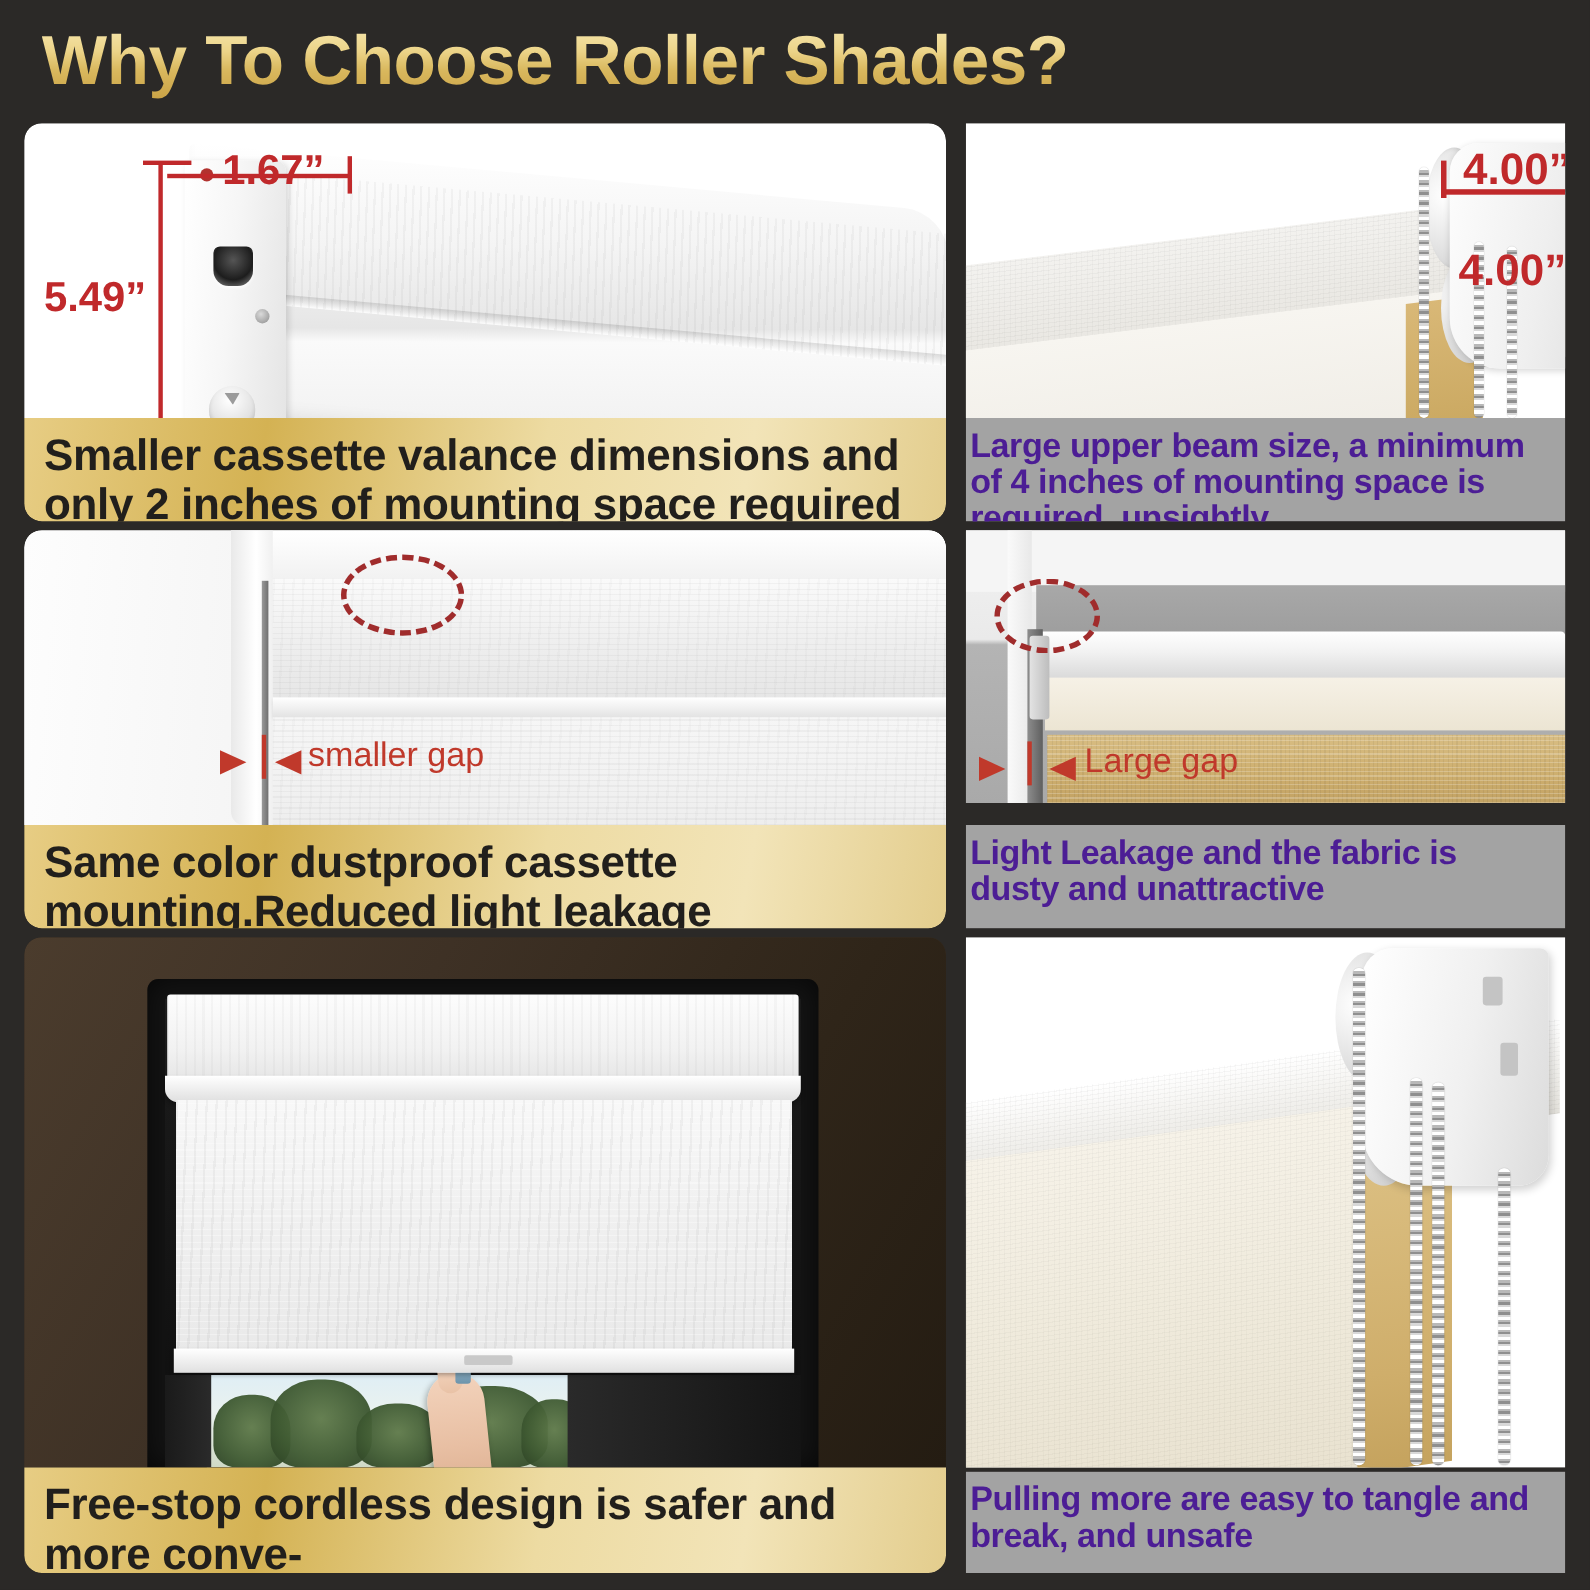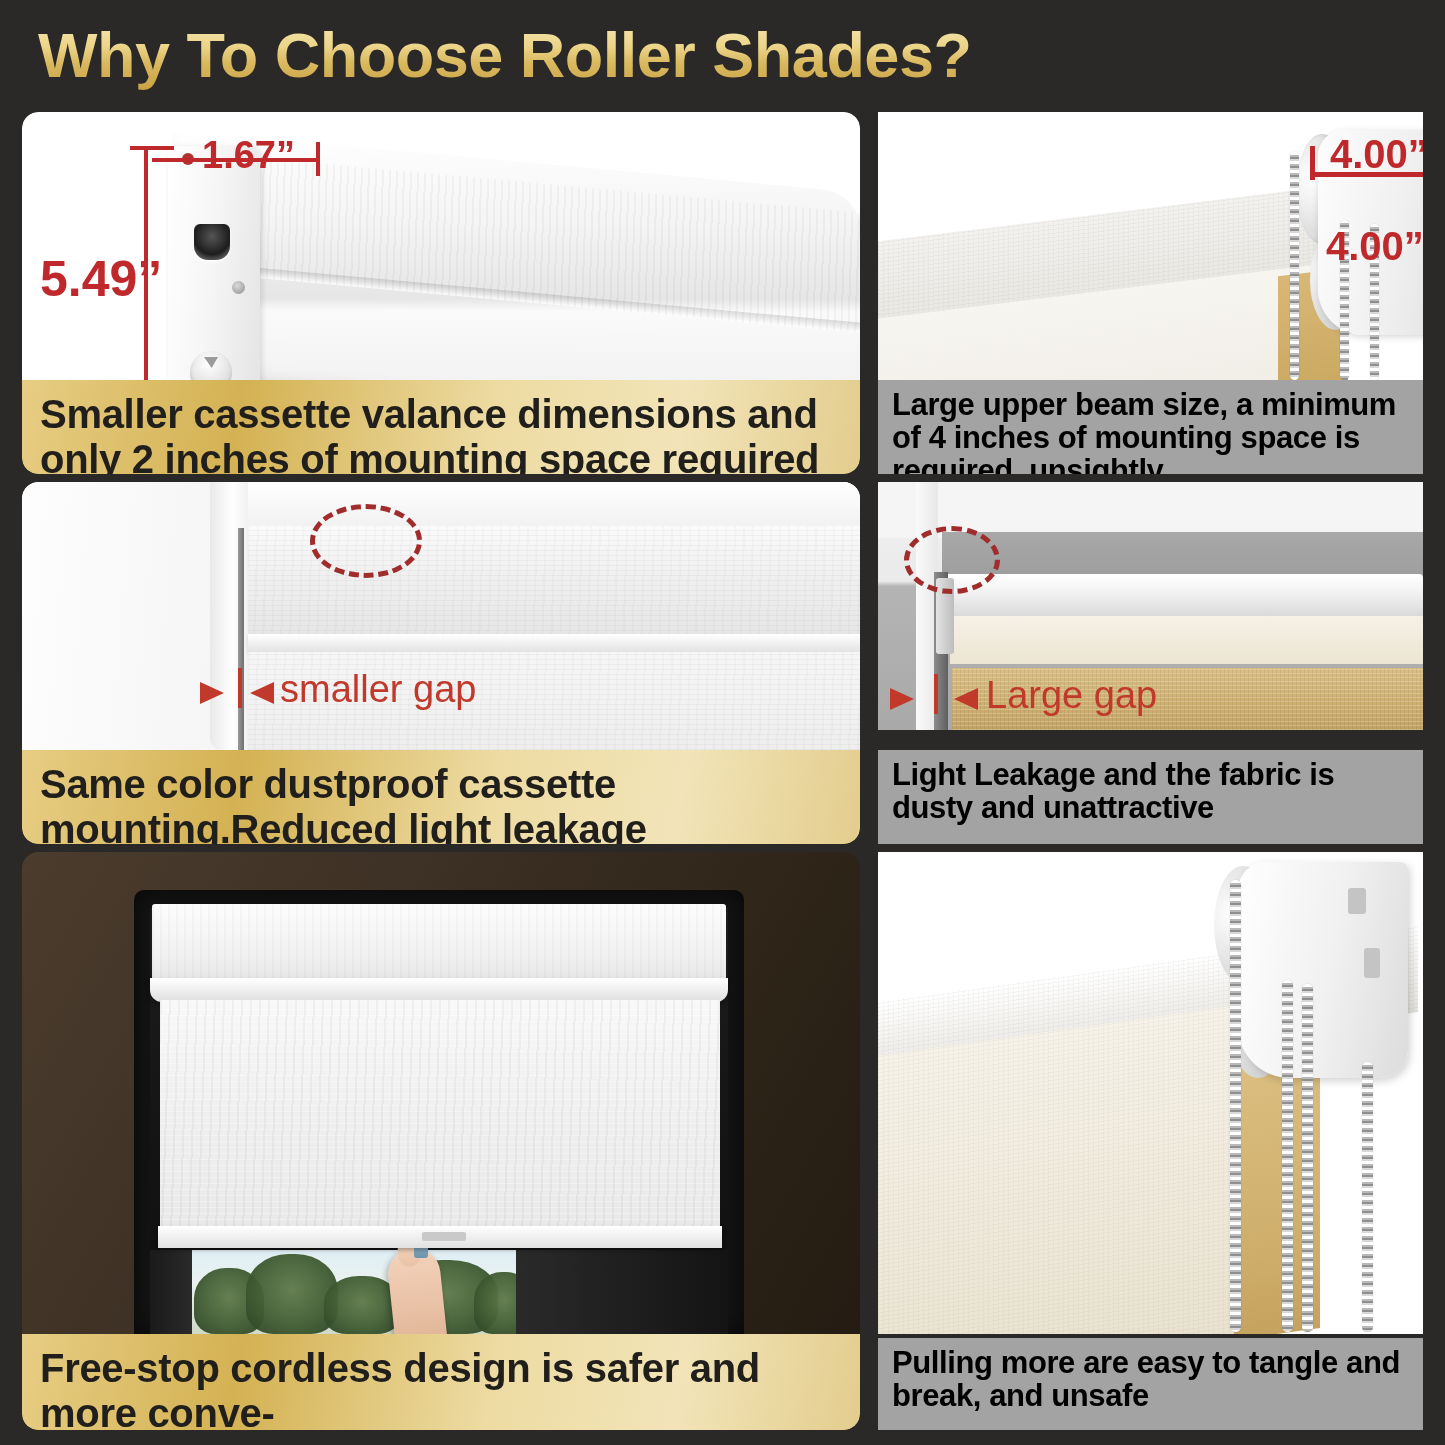--- a/index.html
+++ b/index.html
@@ -70,22 +70,22 @@
     border-radius: 0 0 16px 16px;
     color: #211f1c;
     padding: 12px 18px 0 18px;
   }
   .caption-good .ctext {
     font-size: 40px; font-weight: bold; line-height: 1.12;
     letter-spacing: -0.3px;
   }
   .caption-bad {
     background: #a3a3a3;
-    color: #000000;
-    padding: 9px 14px 0 14px;
+    color: #4c1d95;
+    padding: 9px 14px 0 4px;
   }
   .caption-bad .ctext {
     font-size: 31px; font-weight: bold; line-height: 1.06;
     letter-spacing: -0.4px;
   }
 
   
   .p1 .photo { height: 268px; background: #ffffff; }
   .val-wrap { position: absolute; left: 0; top: 0; width: 100%; height: 100%; }
   .val-body {
@@ -232,21 +232,21 @@
     position:absolute; left:216px; top:46px; width:6px; bottom:0;
     background: linear-gradient(90deg,#9a9a9a,#6f6f6f);
   }
   .dashed-ellipse {
     position:absolute;
     border: 5px dashed #a02c2c;
     border-radius: 50%;
   }
   .gap-label {
     position:absolute;
-    color:#c0392b; font-size:38px; white-space:nowrap;
+    color:#c0392b; font-size:31px; white-space:nowrap;
     font-family: "Liberation Sans", sans-serif;
   }
   .gap-arrow-l, .gap-arrow-r {
     position:absolute; width:0; height:0;
     border-top:11px solid transparent; border-bottom:11px solid transparent;
   }
   .gap-arrow-l { border-left:24px solid #c0392b; }
   .gap-arrow-r { border-right:24px solid #c0392b; }
   .gap-tick { position:absolute; width:4px; background:#c0392b; }
 
@@ -445,21 +445,21 @@
           <div class="val-bracket">
             <div class="slot"></div>
             <div class="screw"></div>
             <div class="knob"></div>
           </div>
           <div class="val-dot"></div>
 
           <div class="dim-line" style="left:122px; top:36px; width:4px; height:262px;"></div>
           <div class="dim-line" style="left:108px; top:34px; width:44px; height:4px;"></div>
 
-          <div class="dim-label" style="left:18px; top:138px; font-size:50px;">5.49”</div>
+          <div class="dim-label" style="left:18px; top:138px; font-size:38px;">5.49”</div>
 
           <div class="dim-line" style="left:130px; top:46px; width:168px; height:4px;"></div>
           <div class="dim-line" style="left:294px; top:30px; width:4px; height:34px;"></div>
           <div class="dim-label" style="left:180px; top:22px; font-size:38px;">1.67”</div>
         </div>
       </div>
       <div class="caption caption-good" style="height:94px;">
         <div class="ctext">Smaller cassette valance dimensions and only 2 inches of mounting space required</div>
       </div>
     </div>

